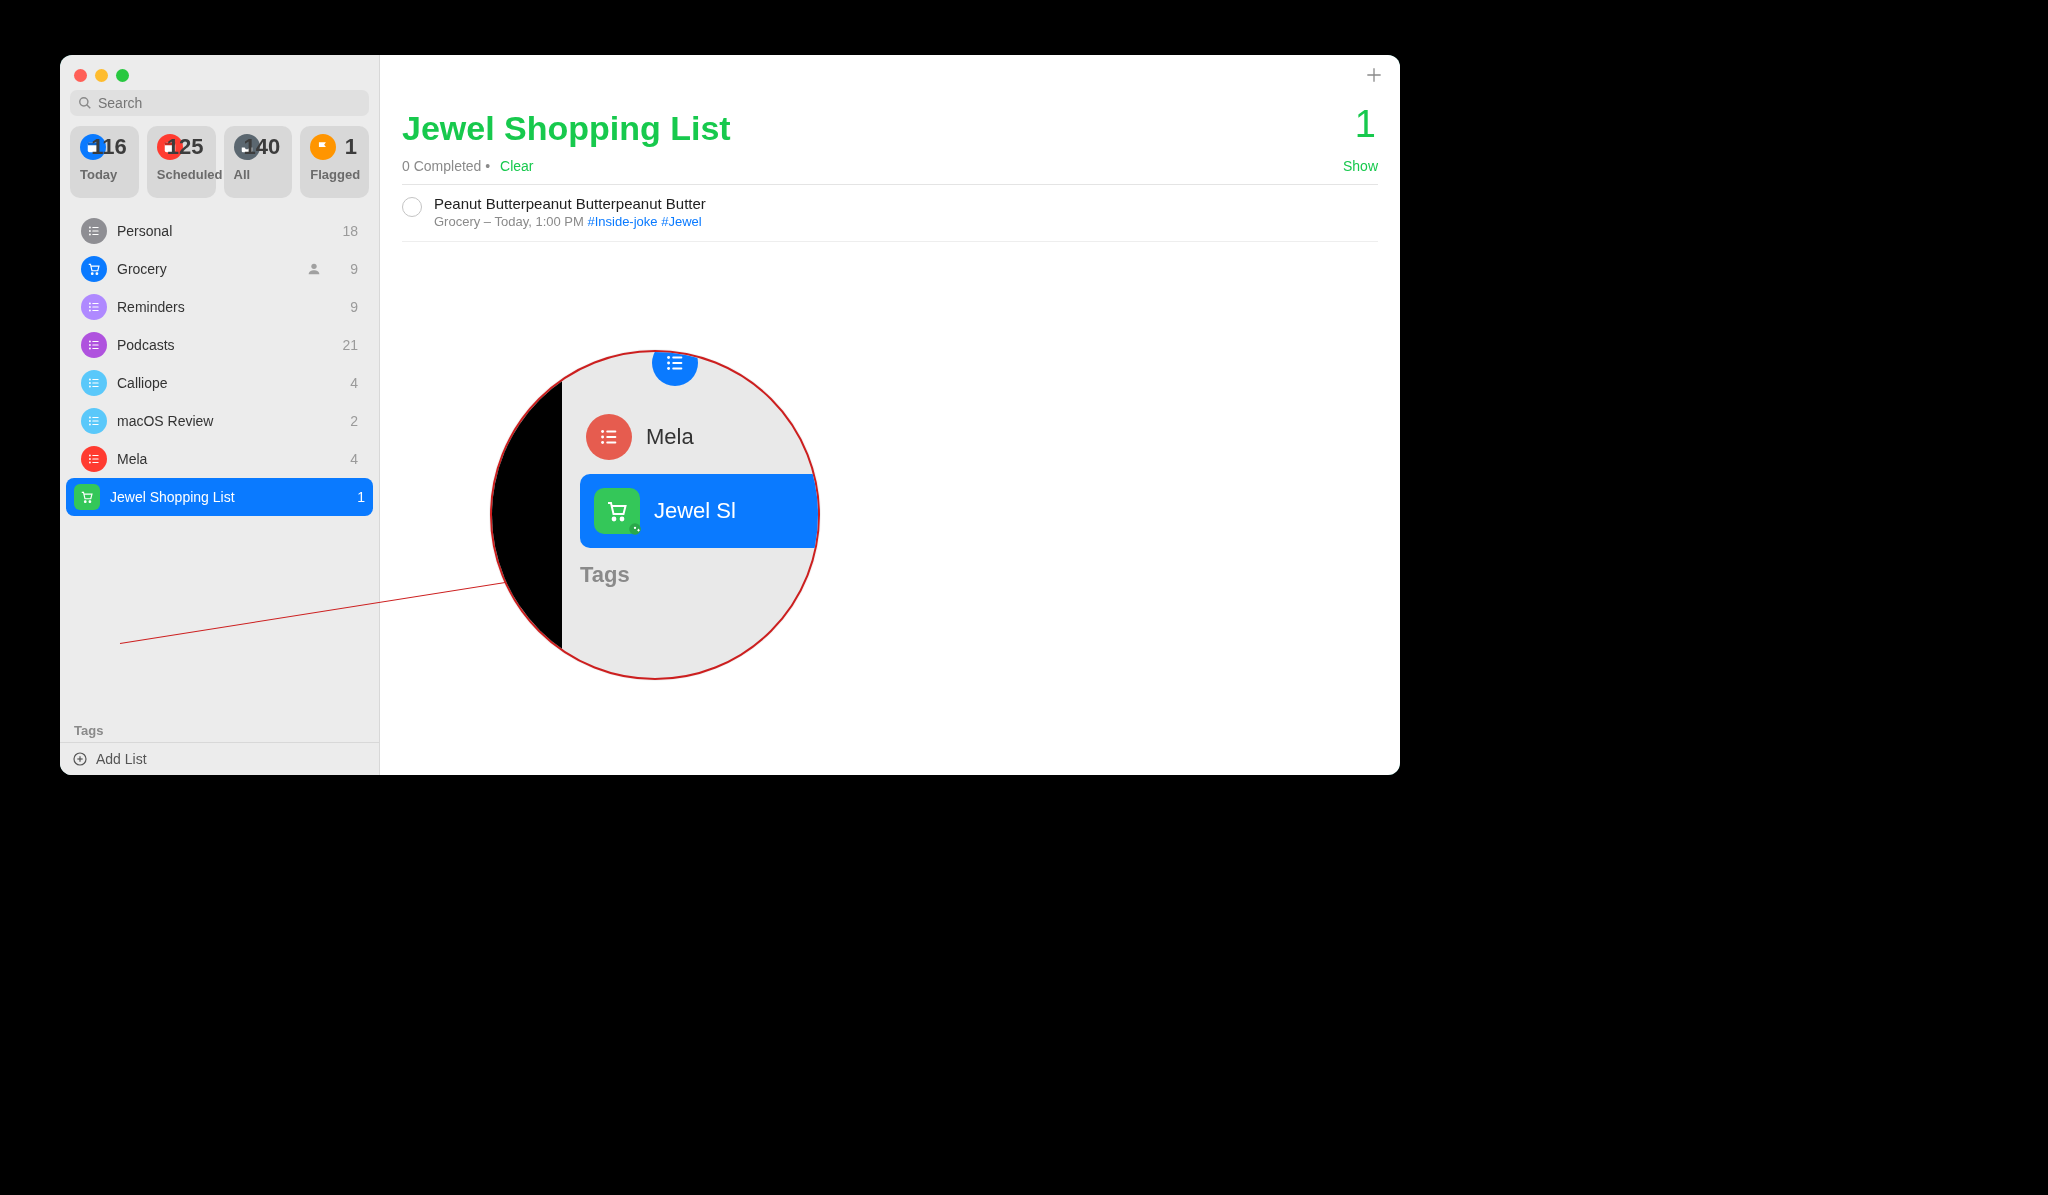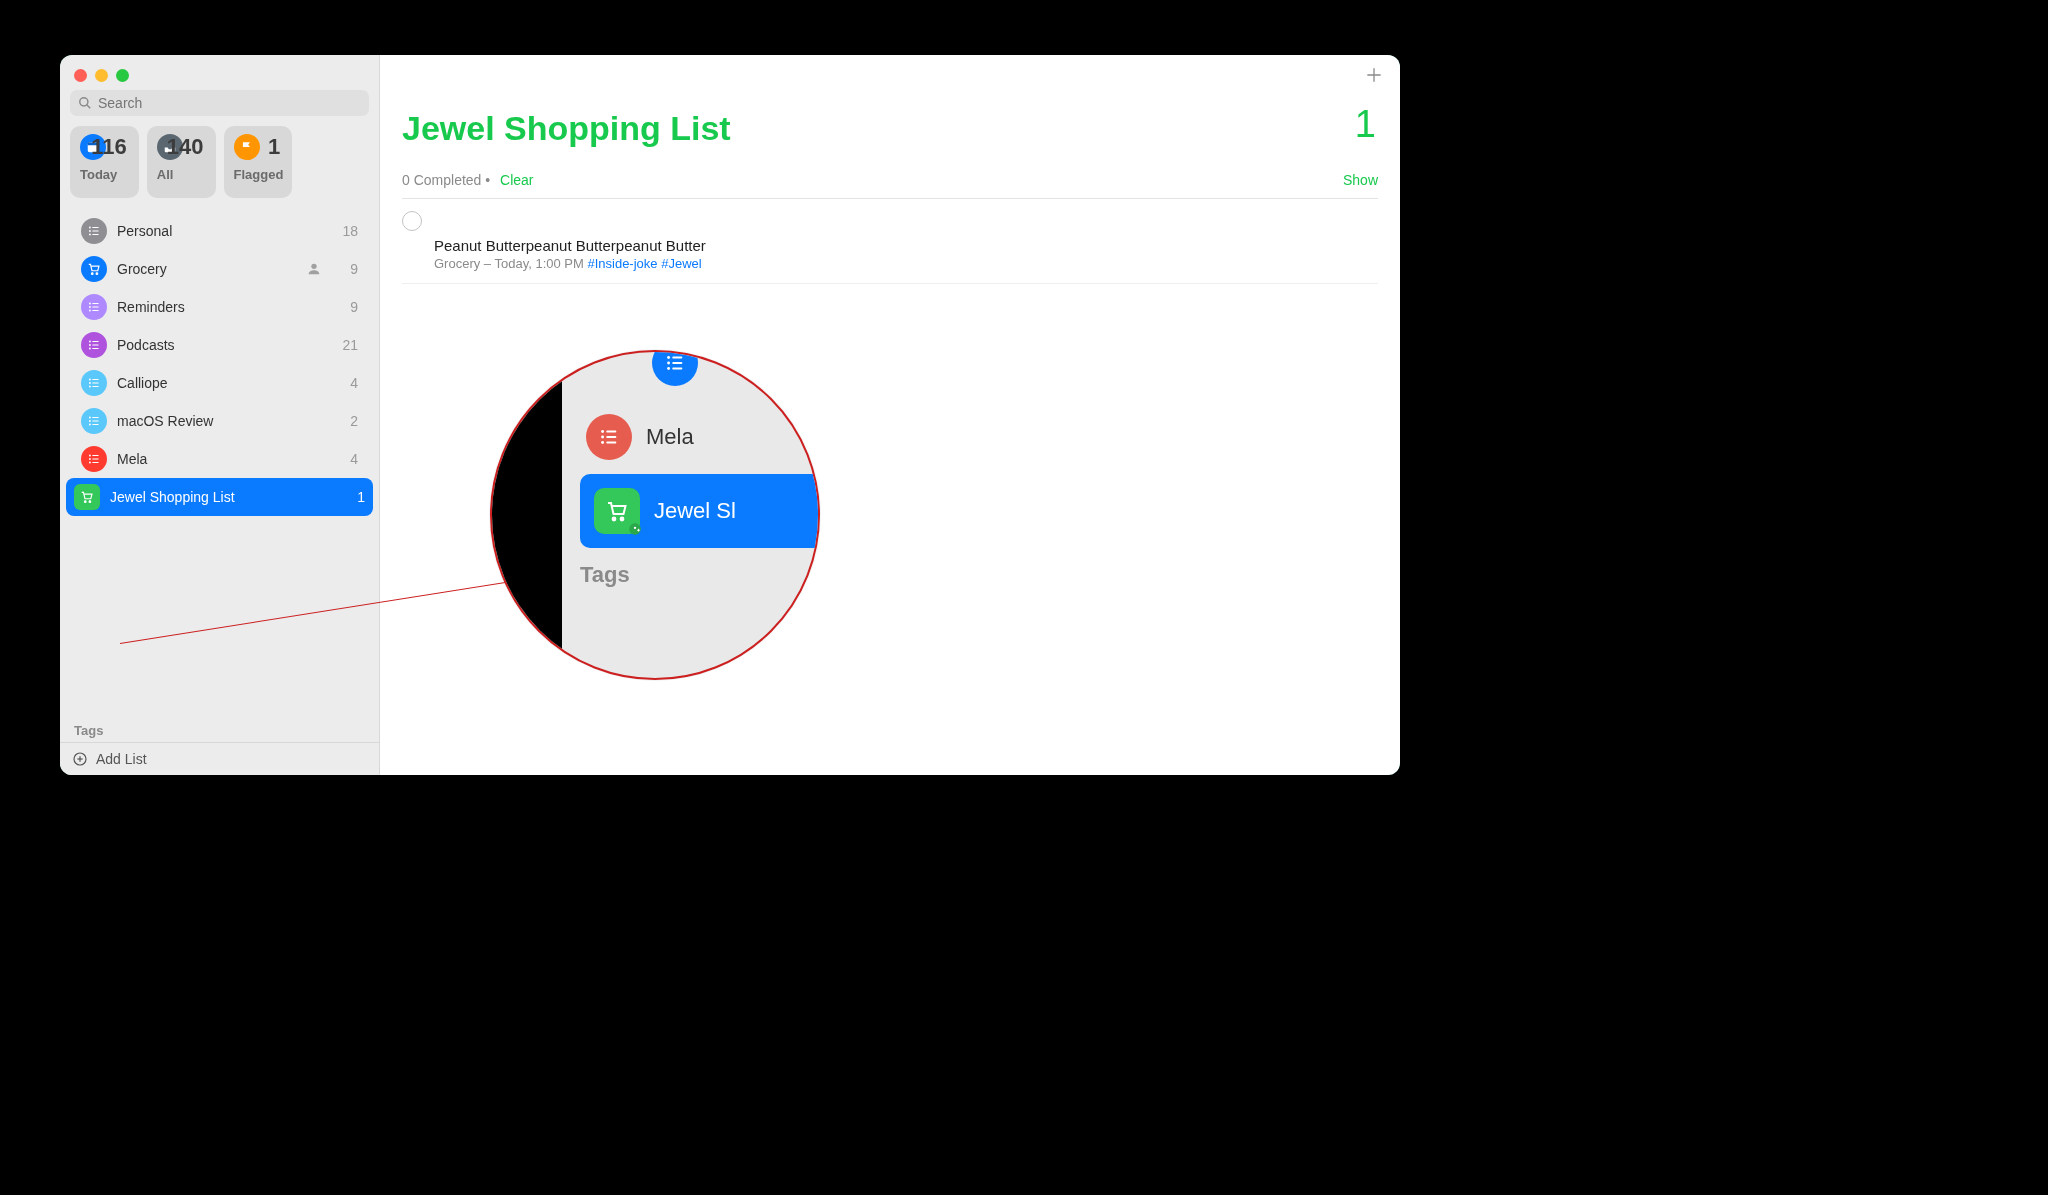--- a/index.html
+++ b/index.html
@@ -135,37 +135,37 @@
     color:#1db954;
     color:#17c94d;
     margin-top: 40px;
   }
   .big-count {
     position:absolute; top:48px; right:24px;
     font-size:38px; font-weight:400; color:#17c94d;
   }
   .subrow {
     display:flex; align-items:center; justify-content:space-between;
-    margin-top: 24px;
+    margin-top: 10px;
     font-size:14px;
   }
   .subrow .left { color:#8a8a8a; }
   .subrow .clear { color:#17c94d; margin-left:6px; }
   .subrow .show { color:#17c94d; }
   .divider { border-top:1px solid #e4e4e4; margin-top:10px; }
   .reminder {
     display:flex; gap:12px; padding: 10px 0 12px 0;
     border-bottom:1px solid #eee;
   }
   .reminder .radio {
     width:20px; height:20px; border-radius:50%;
     border:1.5px solid #c4c4c4; flex-shrink:0; margin-top:2px;
   }
   .reminder .body { flex:1; }
-  .reminder .ttl { font-size:15px; color:#222;margin-top:28px; }
+  .reminder .ttl { font-size:15px; color:#222; }
   .reminder .meta { font-size:13px; color:#8a8a8a; margin-top:2px; }
   .reminder .meta .tag { color:#0a7aff; }
 
   
   .mag {
     position:absolute;
     width: 330px; height: 330px;
     border-radius:50%;
     border: 2px solid #cc1f1f;
     background:#e9e9e9;
@@ -244,20 +244,30 @@
     <div class="smart-grid">
       <div class="smart">
         <div class="icon ic-today">
           <svg width="14" height="14" viewBox="0 0 24 24" fill="#fff">
               <rect x="3" y="4" width="18" height="17" rx="3"></rect>
               <rect x="3" y="4" width="18" height="5" fill="#0a63cc"></rect>
             </svg>
         </div>
         <div class="count">116</div>
         <div class="label">Today</div>
+      </div>
+      <div class="smart">
+        <div class="icon ic-sched">
+          <svg width="14" height="14" viewBox="0 0 24 24" fill="#fff">
+              <rect x="3" y="4" width="18" height="17" rx="3"></rect>
+              <rect x="3" y="4" width="18" height="5" fill="#c42a20"></rect>
+            </svg>
+        </div>
+        <div class="count">125</div>
+        <div class="label">Scheduled</div>
       </div>
       <div class="smart">
         <div class="icon ic-all">
           <svg width="14" height="14" viewBox="0 0 24 24" fill="#fff">
               <path d="M3 13h5l2 3h4l2-3h5v6a2 2 0 0 1-2 2H5a2 2 0 0 1-2-2z"></path>
             </svg>
         </div>
         <div class="count">140</div>
         <div class="label">All</div>
       </div>

